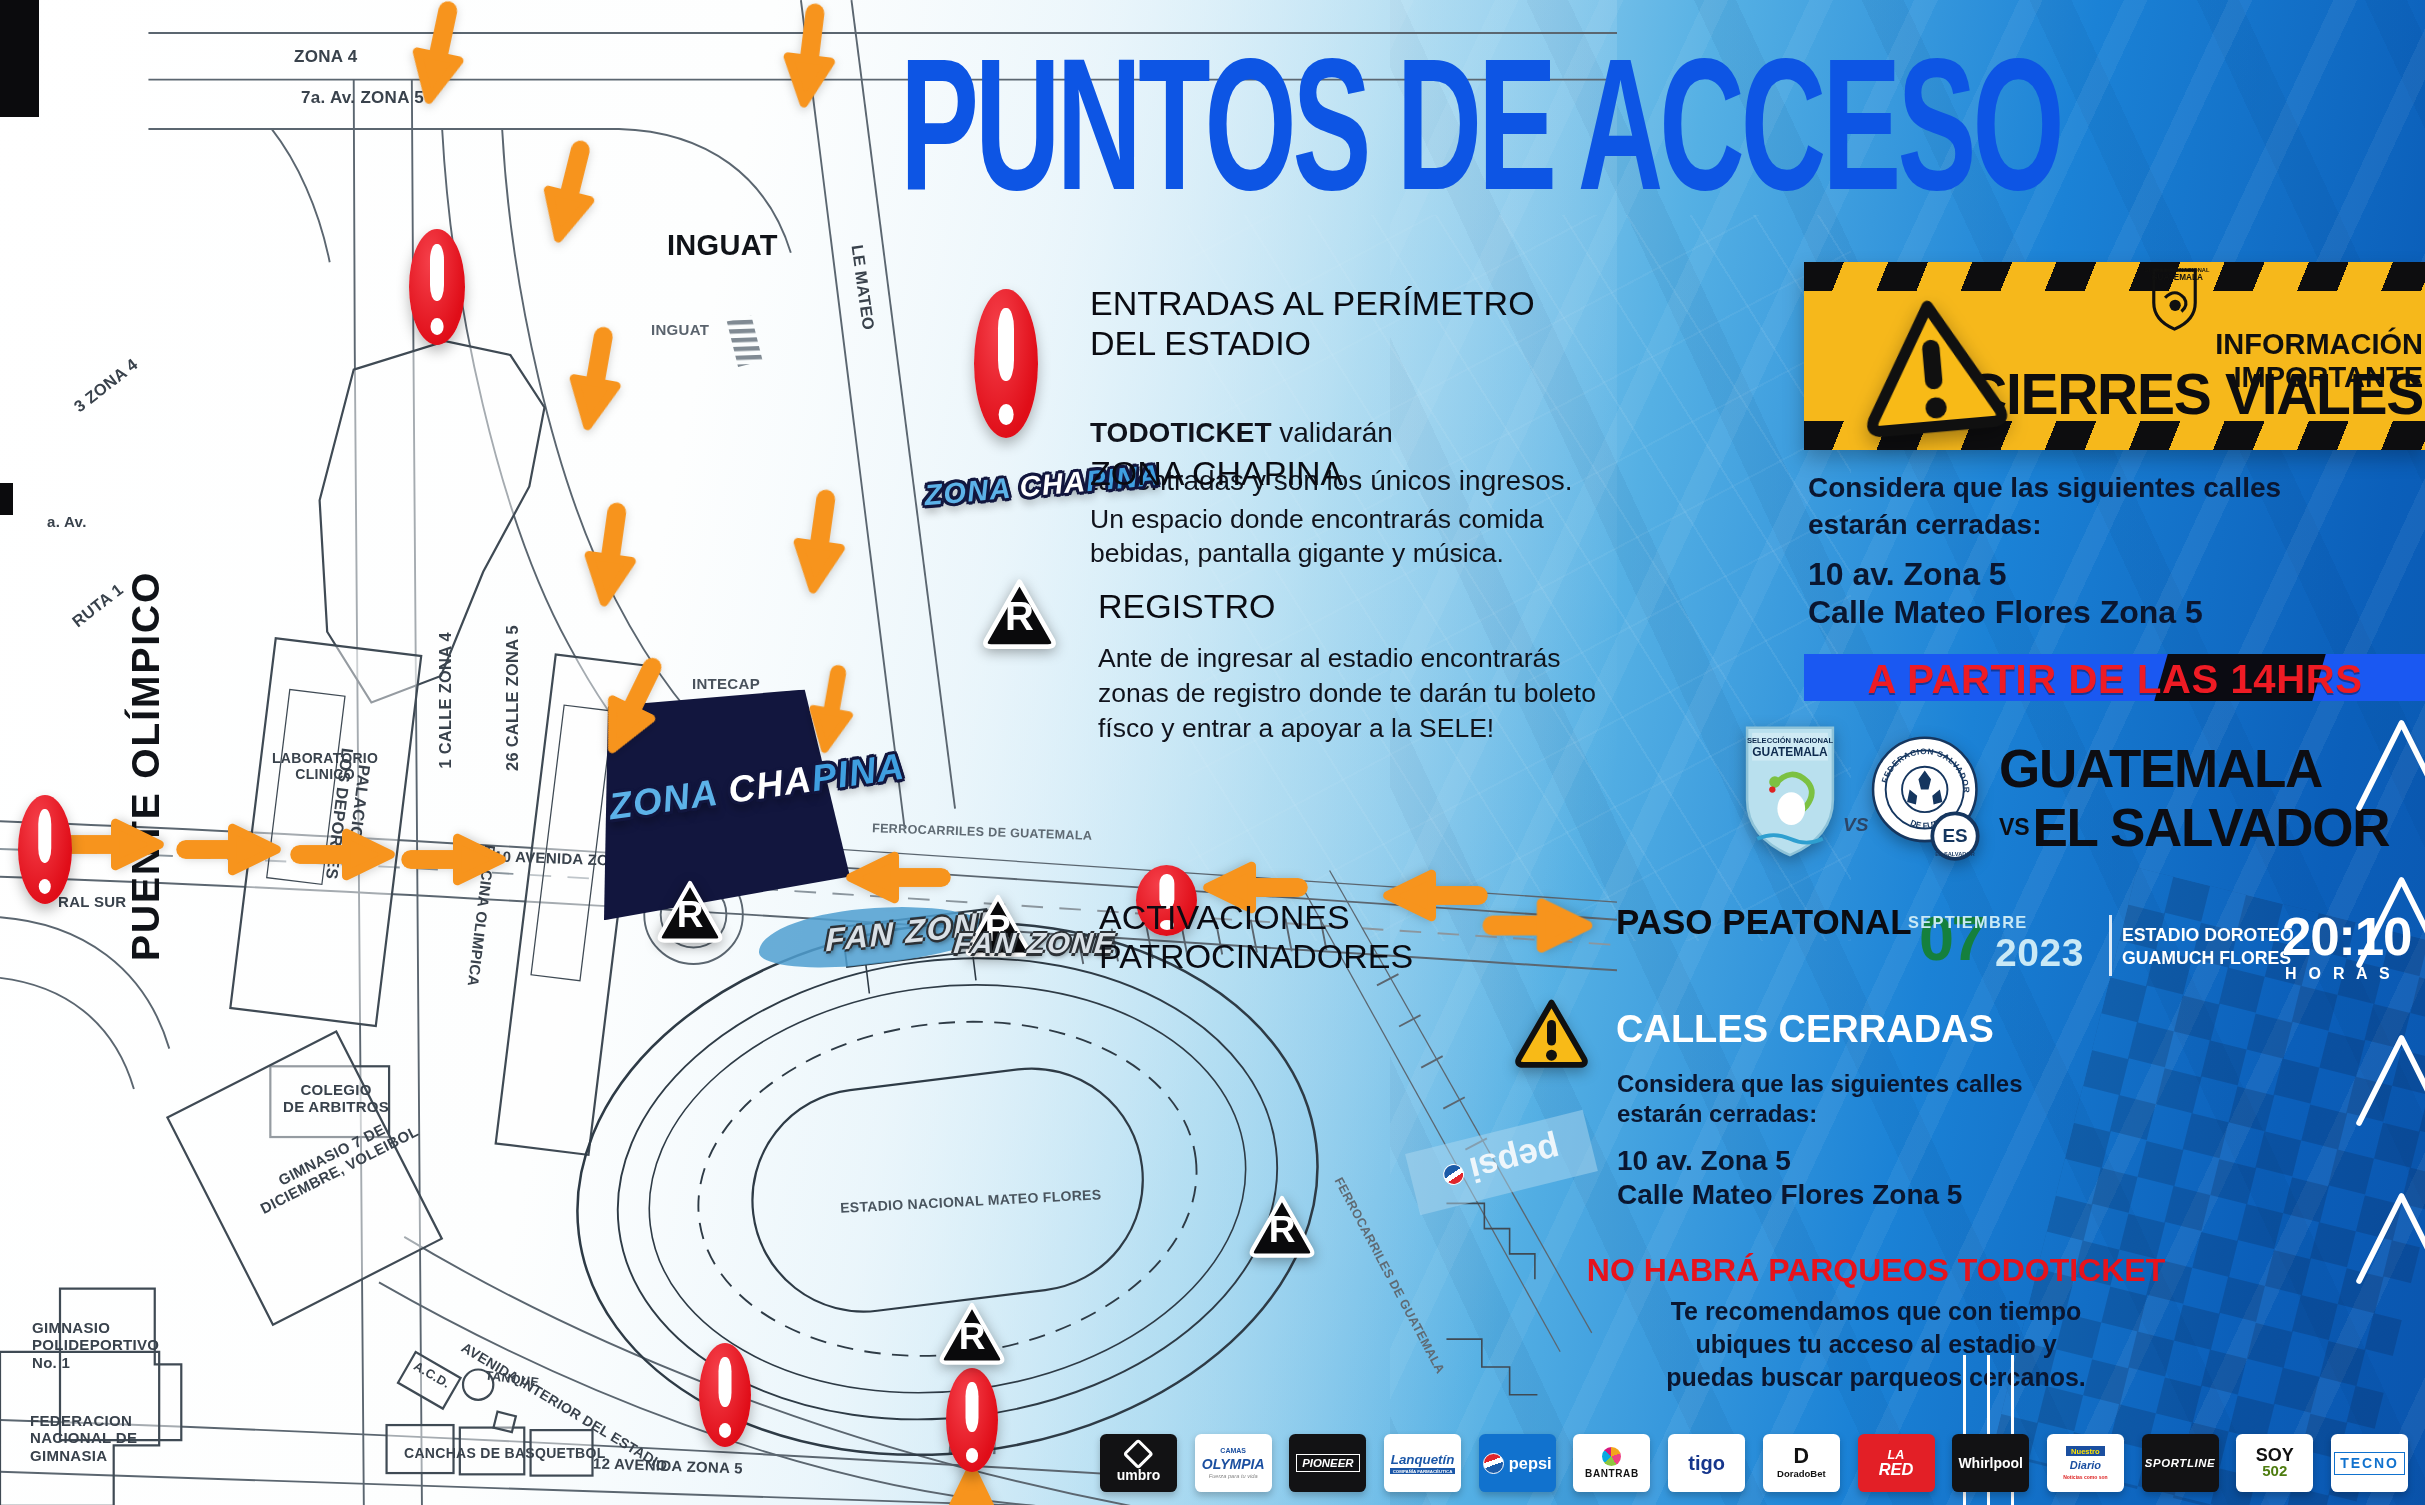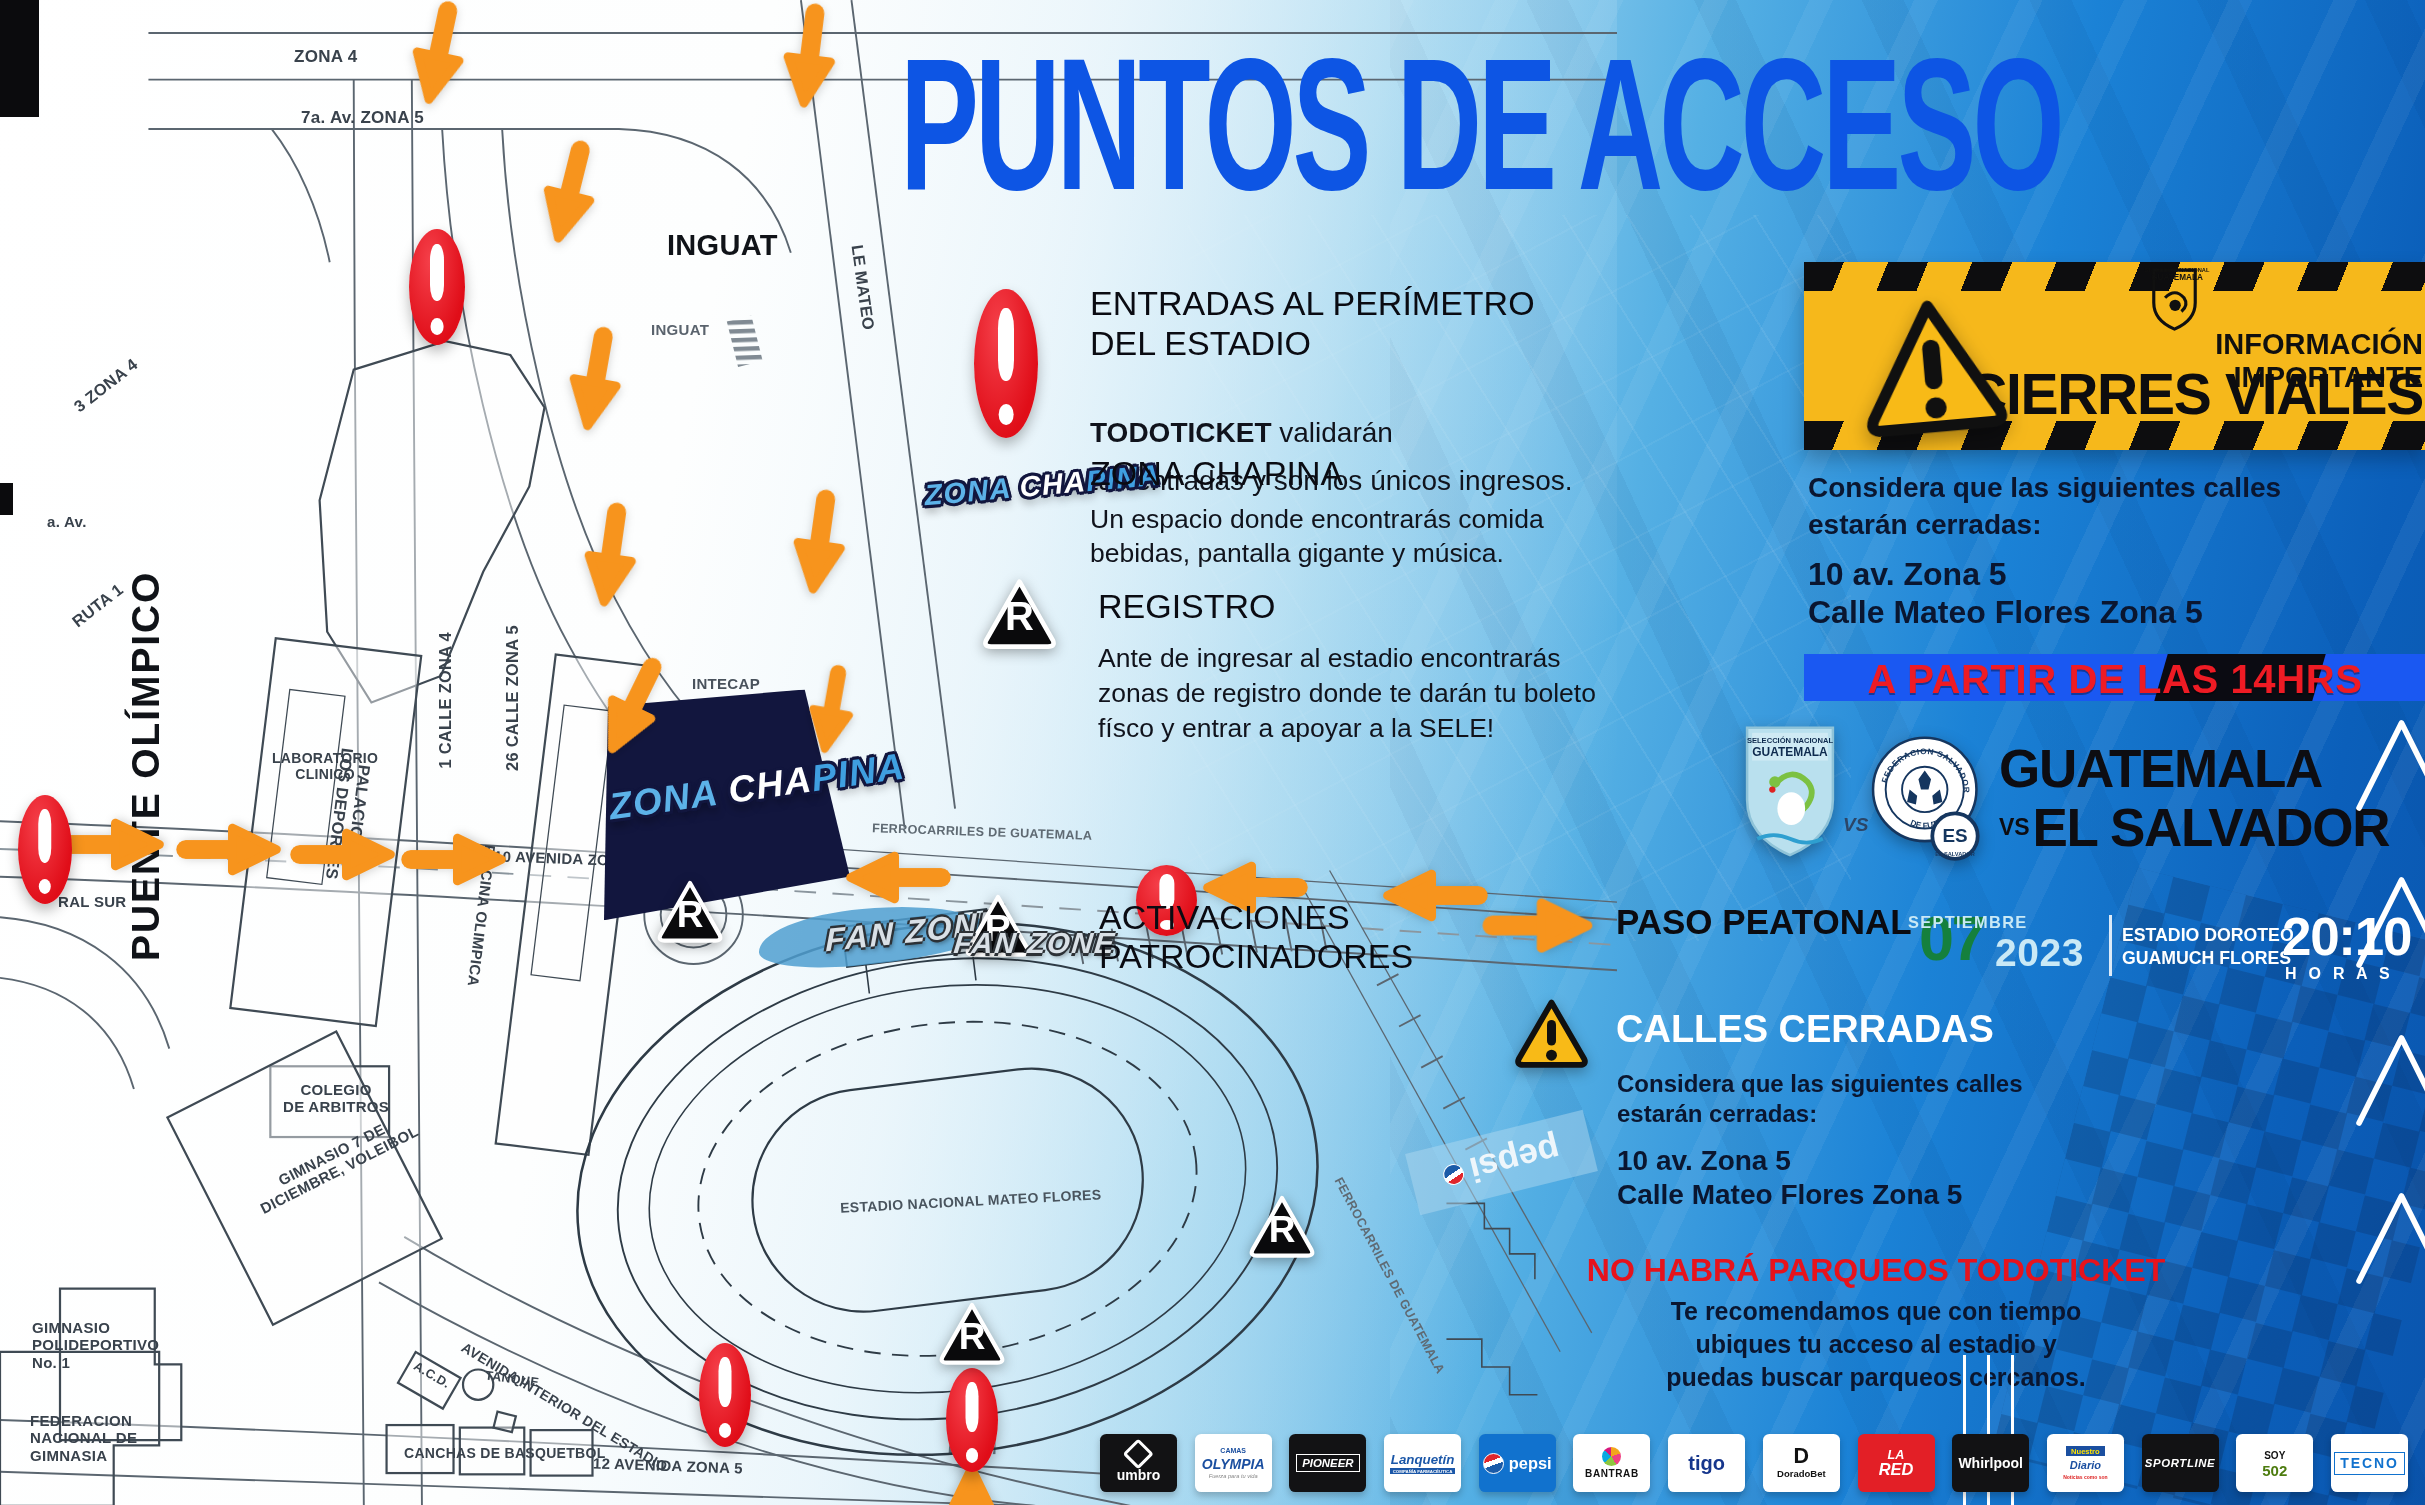--- a/index.html
+++ b/index.html
@@ -154,21 +154,21 @@
     <ellipse cx="1500" cy="1882" rx="524" ry="362" stroke-width="3"></ellipse>
     <ellipse cx="1500" cy="1882" rx="474" ry="320" stroke-width="2.5"></ellipse>
     <ellipse cx="1500" cy="1882" rx="396" ry="262" stroke-width="3" stroke-dasharray="26 18"></ellipse>
     <rect x="1190" y="1708" width="620" height="352" rx="176" stroke-width="3.5"></rect>
     <rect x="1385" y="1450" width="230" height="64" stroke-width="3"></rect>
     <path d="M1415,1514 v46 M1585,1514 v46" stroke-width="2.5"></path>
   </g>
 </svg>
 
 <span class="ab ml pl" style="left:294px;top:47px;font-size:17px">ZONA 4</span>
-<span class="ab ml pl" style="left:301px;top:108px;font-size:17px">7a. Av. ZONA 5</span>
+<span class="ab ml pl" style="left:301px;top:88px;font-size:17px">7a. Av. ZONA 5</span>
 <span class="ab ml pl" style="left:68px;top:376px;font-size:16.4px;transform:rotate(-38deg)">3 ZONA 4</span>
 <span class="ab ml pl" style="left:68px;top:596px;font-size:16.4px;transform:rotate(-38deg)">RUTA 1</span>
 <span class="ab ml pl" style="left:436px;top:632px;font-size:16.4px;writing-mode:vertical-rl;transform:rotate(180deg)">1 CALLE ZONA 4</span>
 <span class="ab ml pl" style="left:503px;top:625px;font-size:16.4px;writing-mode:vertical-rl;transform:rotate(180deg)">26 CALLE ZONA 5</span>
 <span class="ab ml pl" style="left:47px;top:513px;font-size:15px">a. Av.</span>
 <span class="ab ml big pl" style="left:667px;top:229px;font-size:29px;font-weight:800">INGUAT</span>
 <span class="ab ml pl" style="left:651px;top:321px;font-size:15px;color:#5a636d">INGUAT</span>
 <span class="ab ml pl" style="left:692px;top:675px;font-size:15px;color:#49525c">INTECAP</span>
 <span class="ab ml pl" style="left:272px;top:750px;font-size:14px;text-align:center">LABORATORIO
 CLINICO</span>
@@ -474,20 +474,20 @@
   </div>
   <div class="tile light">
     <span style="color:#ffe400;background:#1b4fa0;font-size:7.6px;font-weight:800;padding:0.6px 5px">Nuestro</span>
     <span style="color:#1b4fa0;font-size:11px;font-weight:900;font-style:italic;line-height:15px">Diario</span>
     <span style="color:#d22;font-size:5px;font-weight:700">Noticias como son</span>
   </div>
   <div class="tile dark">
     <span style="color:#fff;font-size:11.4px;font-weight:900;font-style:italic;letter-spacing:0.6px">SPORTLINE</span>
   </div>
   <div class="tile light">
-    <span style="color:#111;font-size:10px;font-weight:900;line-height:13.3px">SOY</span>
+    <span style="color:#111;font-size:18px;font-weight:900;line-height:13.3px">SOY</span>
     <span style="color:#4d7c0f;font-size:15px;font-weight:900;line-height:13.3px">502</span>
   </div>
   <div class="tile light">
     <span style="color:#1172ce;font-size:14px;font-weight:900;letter-spacing:1.9px;border:1.9px solid #1172ce;padding:2.5px 5px">TECNO</span>
   </div>
 </div>
 
 
 </body></html>

